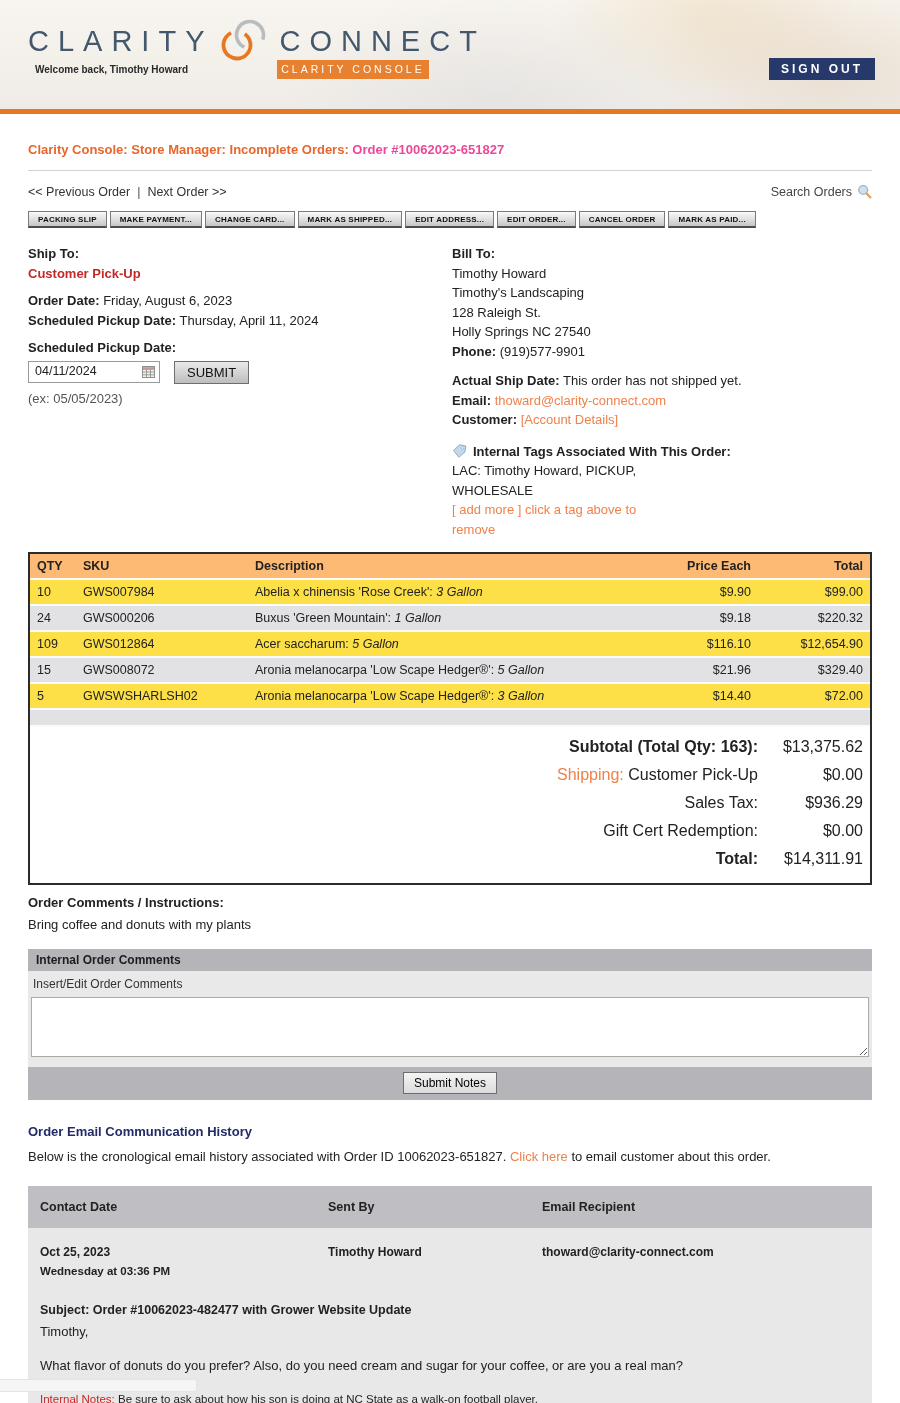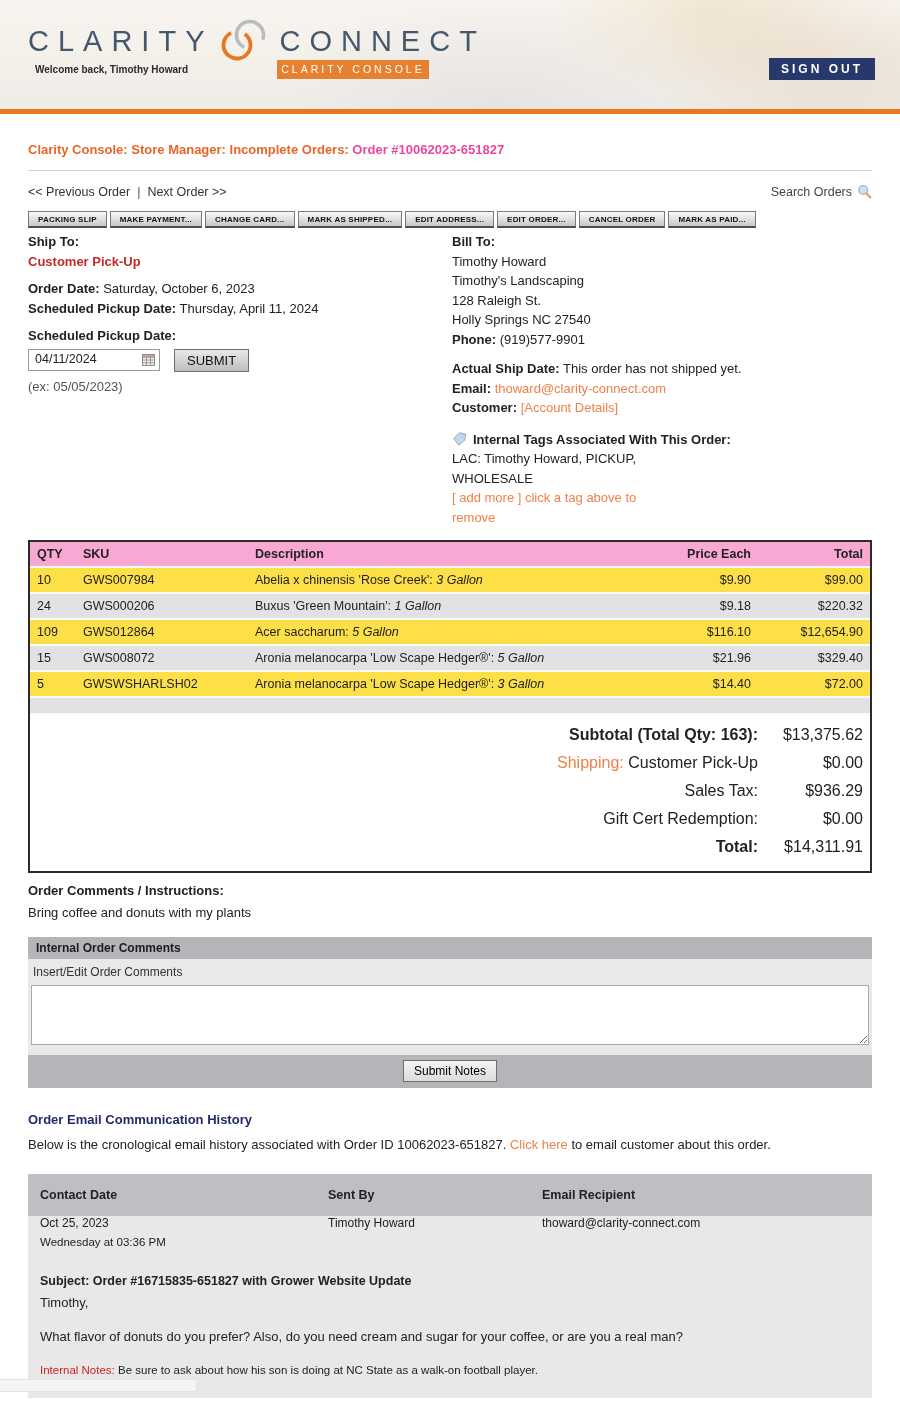--- a/index.html
+++ b/index.html
@@ -44,21 +44,21 @@
   .search-box { display:flex; align-items:center; gap:5px; color:#444; cursor:pointer; }
   
   .actions { display:flex; gap:3px; margin-top:12px; }
   .act-btn {
     font-size:8px; font-weight:bold; letter-spacing:.2px; color:#111;
     padding:3px 9px 2px; cursor:pointer; white-space:nowrap;
     background:linear-gradient(180deg,#fafafa 0%,#e3e3e3 45%,#c6c6c6 100%);
     border:1px solid #7a7a7a; border-bottom:2px solid #4d4d4d;
   }
   
-  .cols { display:flex; margin-top:4px; line-height:19.5px; }
+  .cols { display:flex; margin-top:16px; line-height:19.5px; }
   .col-left { width:424px; flex:none; }
   .col-right { flex:1; }
   .b { font-weight:bold; }
   .red { color:#c22a2a; font-weight:bold; }
   .olink { color:#ef814b; text-decoration:none; cursor:pointer; }
   .gap8 { height:8px; } .gap10 { height:10px; } .gap12 { height:12px; }
   .date-row { display:flex; align-items:center; gap:14px; margin-top:3px; }
   .date-wrap {
     display:flex; align-items:center; justify-content:space-between;
     width:132px; height:22px; background:#fff; border:1px solid #9a9a9a; padding:0 4px 0 6px;
@@ -71,21 +71,21 @@
   .hint { color:#555; margin-top:5px; }
   .tags-head { display:flex; align-items:center; gap:6px; font-weight:bold; }
   .tags-block { width:195px; }
   
   .items-box { margin-top:13px; border:2px solid #2b2b2b; background:#fff; }
   table.items { width:100%; border-collapse:collapse; font-size:12.5px; }
   table.items th, table.items td { padding:5px 7px; text-align:left; border-bottom:2px solid #fbfbfb; }
   table.items th { font-weight:bold; }
   .col-qty { width:46px; } .col-sku { width:172px; }
   .col-price, .col-total { width:112px; text-align:right !important; }
-  tr.hdr { background:#f9a8d4; }
+  tr.hdr { background:#fdba74; }
   tr.r-odd { background:#fde047; }
   tr.r-even { background:#e2e2e4; }
   .size-it { font-style:italic; }
   .strip { height:17px; background:#e2e2e4; border-bottom:2px solid #fbfbfb; }
   .totals { padding:6px 0 10px; }
   .tot-row { display:flex; justify-content:flex-end; align-items:baseline; padding:5px 7px; font-size:16px; }
   .tot-label { text-align:right; }
   .tot-amt { width:105px; text-align:right; }
   
   .cmt-head { margin-top:10px; font-weight:bold; }
@@ -102,21 +102,21 @@
   .notes-btn {
     font-size:12px; padding:3px 10px; cursor:pointer;
     background:linear-gradient(180deg,#f4f4f4,#dcdcdc); border:1px solid #6e6e6e;
   }
   
   .email-head { margin-top:24px; font-weight:bold; color:#232a68; font-size:13px; }
   .email-intro { margin-top:10px; font-size:13px; }
   .email-block { margin-top:22px; }
   .eh-bar { display:grid; grid-template-columns:288px 214px 1fr; background:#bfbfc3; padding:14px 12px; font-weight:bold; font-size:12.5px; }
   .eh-body { background:#e8e8e8; padding:0 12px 22px; }
-  .eh-row { display:grid; grid-template-columns:288px 214px 1fr; font-size:12px; }
+  .eh-row { display:grid; grid-template-columns:288px 214px 1fr; padding-top:17px; font-size:12px;font-weight:bold; }
   .eh-date-detail { margin-top:6px; font-size:11.5px; }
   .eh-subject { margin-top:26px; font-weight:bold; font-size:12.5px; }
   .eh-greet { margin-top:7px; }
   .eh-msg { margin-top:19px; }
   .eh-notes { margin-top:20px; font-size:11.5px; }
   .eh-notes .nlabel { color:#cc2222; }
   .artifact {
     position:absolute; left:0; bottom:11px; width:197px; height:13px;
     background:#f5f5f5; border:1px solid #e4e4e4; border-left:none; border-radius:0 3px 3px 0;
   }
@@ -170,21 +170,21 @@
     <button class="act-btn">MARK AS PAID...</button>
   </div>
 
   <div class="cols">
     <div class="col-left">
       <div class="b">Ship To:</div>
       <div class="red">Customer Pick-Up</div>
       <div class="gap8"></div>
       <div>
         <span class="b">Order Date:</span>
-        <span>Saturday, October 6, 2023</span>
+        <span>Friday, August 6, 2023</span>
       </div>
       <div>
         <span class="b">Scheduled Pickup Date:</span>
         <span>Thursday, April 11, 2024</span>
       </div>
       <div class="gap8"></div>
       <div class="b">Scheduled Pickup Date:</div>
       <div class="date-row">
         <div class="date-wrap">
           <input type="text" value="04/11/2024" style="">
@@ -340,21 +340,21 @@
     </div>
     <div class="eh-body">
       <div class="eh-row">
         <span>
           <span>Oct 25, 2023</span>
           <span class="eh-date-detail" style="display:block">Wednesday at 03:36 PM</span>
         </span>
         <span>Timothy Howard</span>
         <span>thoward@clarity-connect.com</span>
       </div>
-      <div class="eh-subject">Subject: Order #16715835-651827 with Grower Website Update</div>
+      <div class="eh-subject">Subject: Order #10062023-482477 with Grower Website Update</div>
       <div class="eh-greet">Timothy,</div>
       <div class="eh-msg">What flavor of donuts do you prefer? Also, do you need cream and sugar for your coffee, or are you a real man?</div>
       <div class="eh-notes">
         <span class="nlabel">Internal Notes: </span><span>Be sure to ask about how his son is doing at NC State as a walk-on football player.</span>
       </div>
     </div>
   </div>
 
 </div>
 

